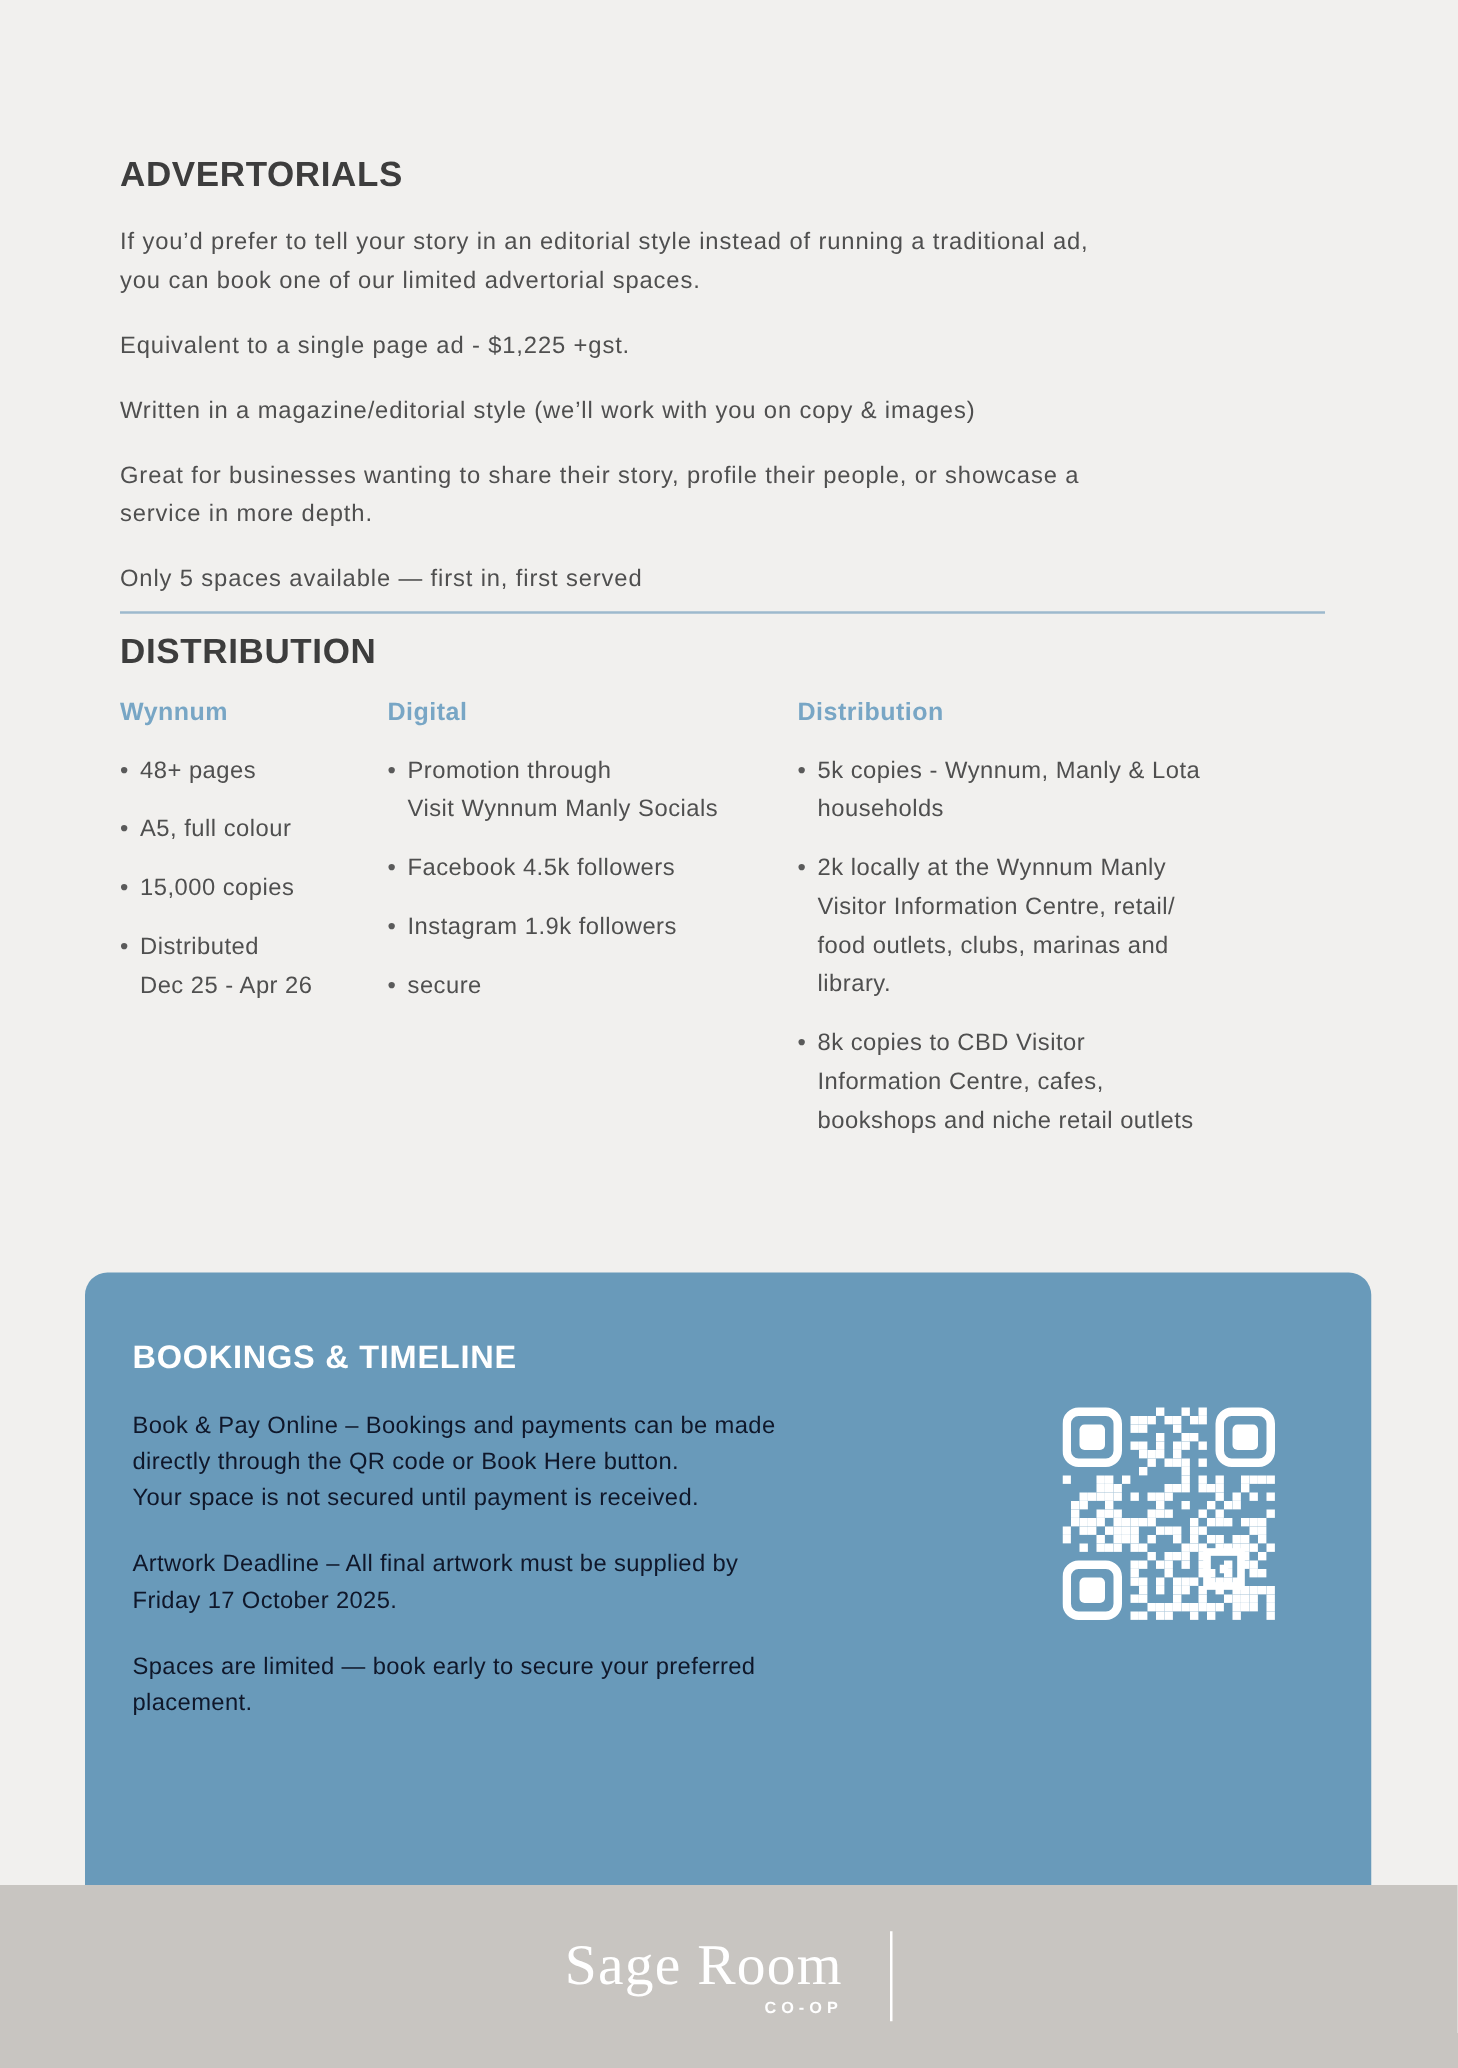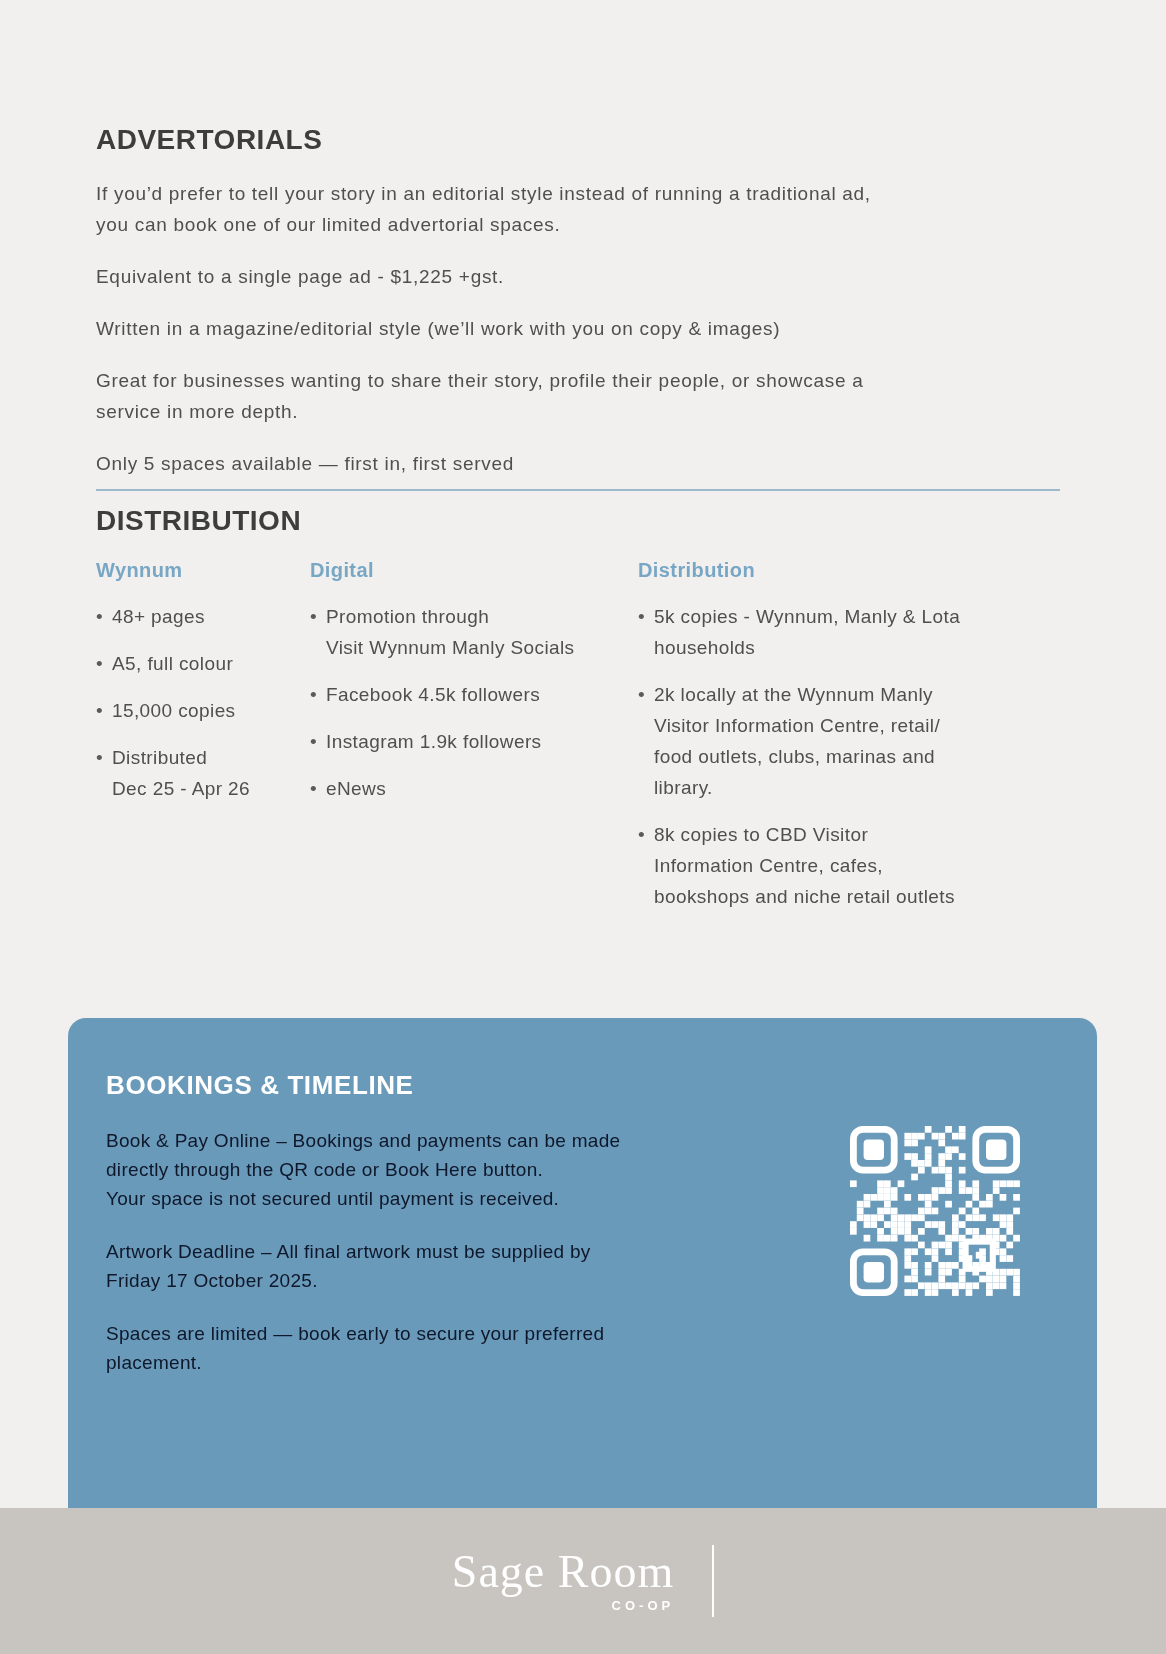--- a/index.html
+++ b/index.html
@@ -144,21 +144,21 @@
         </ul>
       </div>
 
       <div class="col col-digital">
         <h3 class="col-heading">Digital</h3>
         <ul class="bullet-list">
           <li>Promotion through
 Visit Wynnum Manly Socials</li>
           <li>Facebook 4.5k followers</li>
           <li>Instagram 1.9k followers</li>
-          <li>eNews</li>
+          <li>secure</li>
         </ul>
       </div>
 
       <div class="col col-distribution">
         <h3 class="col-heading">Distribution</h3>
         <ul class="bullet-list">
           <li>5k copies - Wynnum, Manly &amp; Lota
 households</li>
           <li>2k locally at the Wynnum Manly
 Visitor Information Centre, retail/

